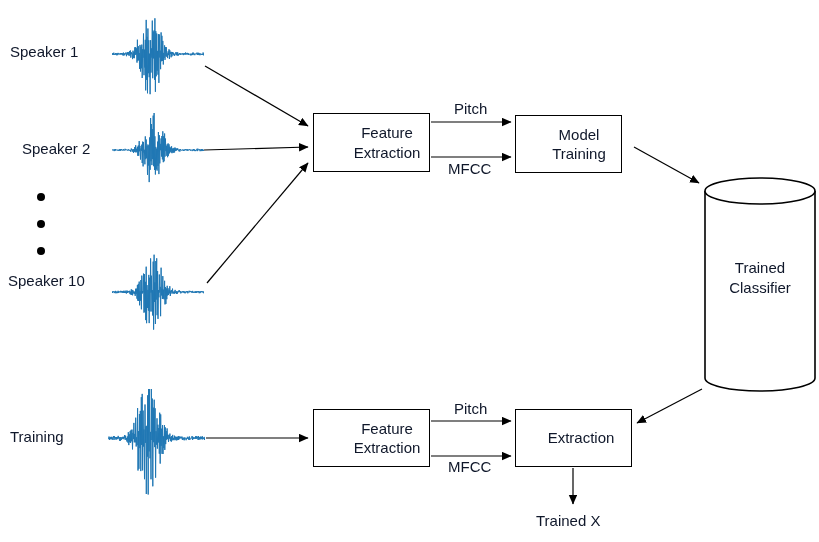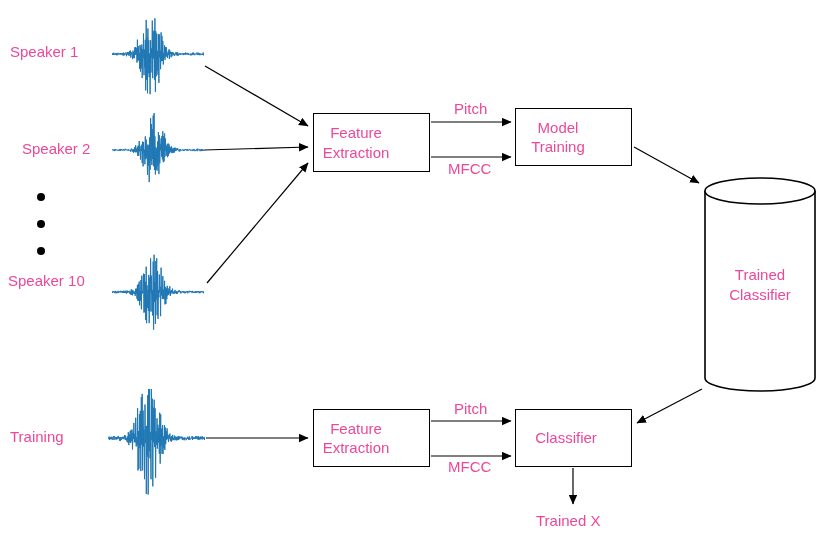--- a/index.html
+++ b/index.html
@@ -1,24 +1,24 @@
 <!DOCTYPE html>
 <html><head>
 <meta charset="utf-8">
 <style>
   html,body{margin:0;padding:0;background:#ffffff;}
   .canvas{
     position:relative;width:819px;height:542px;background:#ffffff;
-    font-family:"Liberation Sans",sans-serif;color:#ec4899;overflow:hidden;
+    font-family:"Liberation Sans",sans-serif;color:#0f172a;overflow:hidden;
   }
   .overlay{position:absolute;left:0;top:0;pointer-events:none;}
   .lbl{position:absolute;font-size:15px;white-space:nowrap;}
   .box{
     position:absolute;background:#ffffff;border:1.6px solid #000;
-    display:flex;align-items:center;justify-content:flex-start;
+    display:flex;align-items:center;justify-content:flex-end;
     text-align:center;font-size:15px;line-height:1.3;box-sizing:border-box;
   }
   .box .inner{width:84px;}
   .dot{position:absolute;width:8px;height:8px;border-radius:50%;background:#000;}
   .cyl{position:absolute;}
   .cyl-label{position:absolute;text-align:center;font-size:15px;line-height:1.3;}
   .wave{position:absolute;}
   .edge{stroke:#000;stroke-width:1.2;}
 </style>
 </head>
@@ -64,36 +64,36 @@
   <svg class="wave" style="left:112px;top:252px" width="92" height="80">
       <polyline points="0.0,39.3 0.4,41.0 0.9,39.2 1.3,40.0 1.8,39.4 2.2,41.1 2.6,39.6 3.1,40.8 3.5,38.9 3.9,41.3 4.4,39.6 4.8,41.1 5.3,39.7 5.7,41.1 6.1,38.8 6.6,40.9 7.0,39.2 7.4,40.2 7.9,39.9 8.3,40.4 8.8,38.8 9.2,40.3 9.6,39.0 10.1,40.8 10.5,39.2 11.0,40.9 11.4,38.8 11.8,41.0 12.3,39.4 12.7,41.0 13.1,38.6 13.6,41.1 14.0,39.4 14.5,41.5 14.9,38.5 15.3,41.0 15.8,38.9 16.2,40.3 16.6,39.2 17.1,40.5 17.5,38.8 18.0,42.1 18.4,39.6 18.8,42.6 19.3,37.3 19.7,42.9 20.2,37.9 20.6,43.3 21.0,38.4 21.5,41.3 21.9,39.6 22.3,41.9 22.8,39.6 23.2,43.9 23.7,36.7 24.1,42.0 24.5,36.7 25.0,46.7 25.4,33.1 25.8,48.7 26.3,31.9 26.7,49.0 27.2,29.6 27.6,53.3 28.0,39.2 28.5,48.6 28.9,28.0 29.4,57.3 29.8,23.6 30.2,41.6 30.7,39.0 31.1,40.4 31.5,21.6 32.0,60.7 32.4,22.1 32.9,60.0 33.3,29.8 33.7,68.1 34.2,14.7 34.6,71.2 35.0,33.1 35.5,56.0 35.9,37.9 36.4,58.7 36.8,22.9 37.2,71.1 37.7,25.7 38.1,59.5 38.6,6.4 39.0,40.6 39.4,23.7 39.9,59.5 40.3,38.1 40.7,63.5 41.2,9.6 41.6,77.6 42.1,2.7 42.5,50.0 42.9,30.4 43.4,72.0 43.8,9.1 44.2,47.6 44.7,6.3 45.1,63.2 45.6,19.1 46.0,66.9 46.4,38.0 46.9,45.3 47.3,22.5 47.8,40.6 48.2,34.9 48.6,64.2 49.1,15.7 49.5,43.4 49.9,36.8 50.4,47.0 50.8,24.1 51.3,46.6 51.7,37.6 52.1,47.3 52.6,28.8 53.0,52.4 53.4,35.1 53.9,51.9 54.3,36.4 54.8,47.2 55.2,33.8 55.6,43.5 56.1,36.3 56.5,43.0 57.0,38.2 57.4,41.4 57.8,34.2 58.3,44.0 58.7,38.7 59.1,40.3 59.6,38.2 60.0,41.7 60.5,36.6 60.9,41.1 61.3,39.8 61.8,41.7 62.2,39.3 62.6,41.6 63.1,37.9 63.5,40.9 64.0,39.9 64.4,42.0 64.8,39.0 65.3,41.8 65.7,39.7 66.2,40.1 66.6,38.6 67.0,40.3 67.5,38.4 67.9,40.0 68.3,39.1 68.8,41.4 69.2,39.9 69.7,40.6 70.1,39.2 70.5,40.3 71.0,39.2 71.4,40.5 71.8,39.0 72.3,41.1 72.7,39.6 73.2,41.3 73.6,39.8 74.0,40.2 74.5,39.2 74.9,40.5 75.4,39.1 75.8,41.3 76.2,40.0 76.7,40.1 77.1,38.8 77.5,40.3 78.0,38.9 78.4,40.0 78.9,39.2 79.3,40.5 79.7,39.3 80.2,40.7 80.6,38.9 81.0,40.7 81.5,39.8 81.9,40.9 82.4,39.8 82.8,40.7 83.2,39.2 83.7,41.0 84.1,39.3 84.6,40.8 85.0,39.0 85.4,40.3 85.9,39.4 86.3,40.3 86.7,39.1 87.2,41.2 87.6,39.5 88.1,41.1 88.5,39.4 88.9,40.4 89.4,39.1 89.8,40.1 90.2,39.3 90.7,40.4 91.1,39.2 91.6,41.2 92.0,39.8" fill="none" stroke="#1f77b4" stroke-width="1"></polyline>
     </svg>
   <svg class="wave" style="left:108px;top:388px" width="97" height="132">
       <polyline points="0.0,48.3 0.5,50.5 0.9,50.0 1.4,51.9 1.8,48.7 2.3,51.3 2.8,49.0 3.2,51.0 3.7,48.8 4.2,51.9 4.6,49.5 5.1,50.2 5.5,48.0 6.0,52.0 6.5,48.3 6.9,50.2 7.4,49.2 7.9,51.6 8.3,49.0 8.8,51.4 9.2,49.0 9.7,50.9 10.2,47.9 10.6,50.4 11.1,49.3 11.5,52.7 12.0,49.1 12.5,52.8 12.9,49.0 13.4,51.8 13.9,49.4 14.3,50.7 14.8,48.8 15.2,51.2 15.7,48.9 16.2,50.2 16.6,47.0 17.1,51.7 17.6,47.7 18.0,51.9 18.5,50.0 18.9,53.5 19.4,48.5 19.9,54.6 20.3,44.2 20.8,57.1 21.2,46.2 21.7,54.3 22.2,43.1 22.6,54.9 23.1,41.9 23.6,53.3 24.0,41.6 24.5,61.4 24.9,44.9 25.4,51.1 25.9,34.9 26.3,54.3 26.8,45.9 27.3,54.4 27.7,29.7 28.2,58.5 28.6,49.3 29.1,57.1 29.6,20.1 30.0,82.5 30.5,43.2 30.9,80.8 31.4,26.0 31.9,60.1 32.3,22.9 32.8,83.1 33.3,9.2 33.7,56.9 34.2,5.9 34.6,82.4 35.1,22.6 35.6,58.5 36.0,41.5 36.5,91.2 37.0,16.5 37.4,54.8 37.9,38.3 38.3,106.0 38.8,37.8 39.3,68.7 39.7,7.3 40.2,106.5 40.6,1.0 41.1,63.4 41.6,1.0 42.0,70.3 42.5,43.9 43.0,91.3 43.4,1.0 43.9,52.0 44.3,10.6 44.8,98.3 45.3,19.7 45.7,54.2 46.2,11.7 46.7,59.1 47.1,20.3 47.6,89.7 48.0,43.2 48.5,56.6 49.0,30.3 49.4,60.6 49.9,36.7 50.3,54.5 50.8,40.0 51.3,65.7 51.7,24.7 52.2,75.6 52.7,26.4 53.1,57.9 53.6,40.7 54.0,65.8 54.5,37.1 55.0,66.0 55.4,48.3 55.9,60.0 56.4,37.1 56.8,61.9 57.3,39.4 57.7,56.1 58.2,43.0 58.7,51.8 59.1,40.4 59.6,50.9 60.0,46.7 60.5,54.0 61.0,47.1 61.4,50.6 61.9,45.6 62.4,52.9 62.8,49.1 63.3,53.7 63.7,48.0 64.2,52.3 64.7,46.9 65.1,52.1 65.6,49.9 66.1,52.2 66.5,47.7 67.0,51.5 67.4,48.7 67.9,52.2 68.4,48.8 68.8,52.4 69.3,49.0 69.7,52.0 70.2,48.0 70.7,52.0 71.1,48.4 71.6,50.7 72.1,48.5 72.5,50.3 73.0,49.0 73.4,50.4 73.9,48.5 74.4,52.0 74.8,49.5 75.3,51.5 75.8,49.7 76.2,52.3 76.7,49.5 77.1,50.3 77.6,49.8 78.1,52.2 78.5,50.1 79.0,50.7 79.4,48.8 79.9,51.0 80.4,49.5 80.8,51.9 81.3,48.4 81.8,52.0 82.2,49.8 82.7,50.3 83.1,50.0 83.6,50.3 84.1,48.0 84.5,52.0 85.0,48.9 85.5,51.1 85.9,49.5 86.4,50.6 86.8,49.4 87.3,50.8 87.8,48.0 88.2,50.9 88.7,48.3 89.1,50.5 89.6,48.7 90.1,51.9 90.5,48.1 91.0,51.8 91.5,49.3 91.9,51.2 92.4,48.6 92.8,51.3 93.3,49.0 93.8,51.1 94.2,48.1 94.7,51.4 95.2,49.7 95.6,50.7 96.1,49.2 96.5,52.0 97.0,48.7" fill="none" stroke="#1f77b4" stroke-width="1"></polyline>
     </svg>
 
   <div class="box" style="left:313px;top:113px;width:117px;height:59px">
     <div class="inner">Feature Extraction</div>
   </div>
-  <div class="box" style="left:515px;top:108px;width:117px;height:58px">
+  <div class="box" style="left:515px;top:115px;width:107px;height:58px">
     <div class="inner">Model Training</div>
   </div>
   <div class="box" style="left:313px;top:409px;width:117px;height:58px">
     <div class="inner">Feature Extraction</div>
   </div>
   <div class="box" style="left:515px;top:409px;width:117px;height:58px">
-    <div class="inner" style="width:100px">Classifier</div>
+    <div class="inner" style="width:100px">Extraction</div>
   </div>
 
   <div class="lbl" style="left:454px;top:100px">Pitch</div>
   <div class="lbl" style="left:448px;top:160px">MFCC</div>
   <div class="lbl" style="left:454px;top:400px">Pitch</div>
   <div class="lbl" style="left:448px;top:458px">MFCC</div>
 
   <div class="cyl" style="left:704px;top:177px;width:112px;height:216px">
     <svg width="112" height="216">
       <path d="M1,14 L1,201 A55,13 0 0 0 111,201 L111,14" fill="#ffffff" stroke="#000" stroke-width="1.6"></path>
       <ellipse cx="56" cy="14" rx="55" ry="13" fill="#ffffff" stroke="#000" stroke-width="1.6"></ellipse>
     </svg>
-    <div class="cyl-label" style="left:16px;top:88px;width:80px">Trained Classifier</div>
+    <div class="cyl-label" style="left:16px;top:81px;width:80px">Trained Classifier</div>
   </div>
 
 </div>
 
 </body></html>

